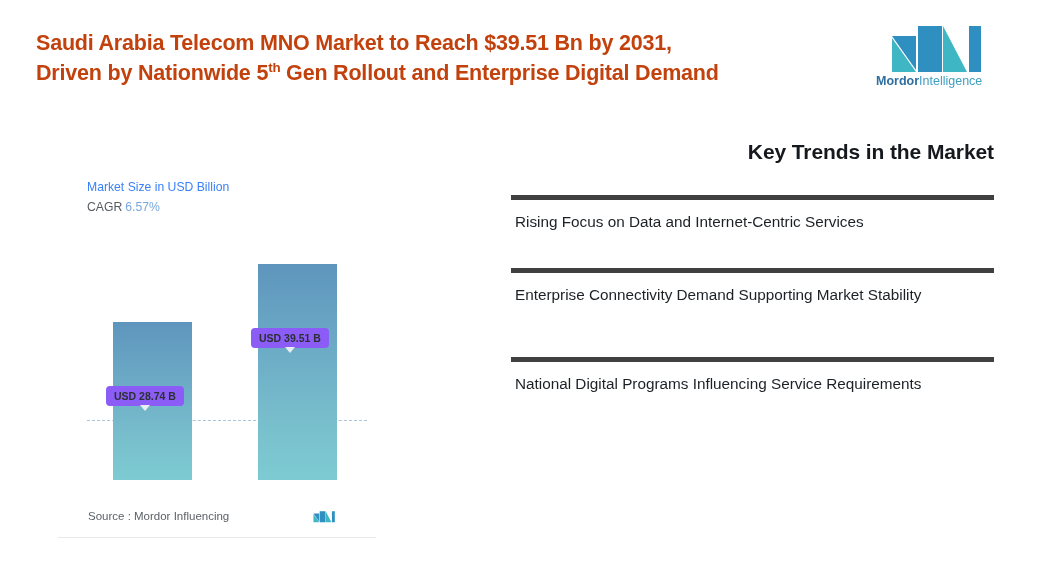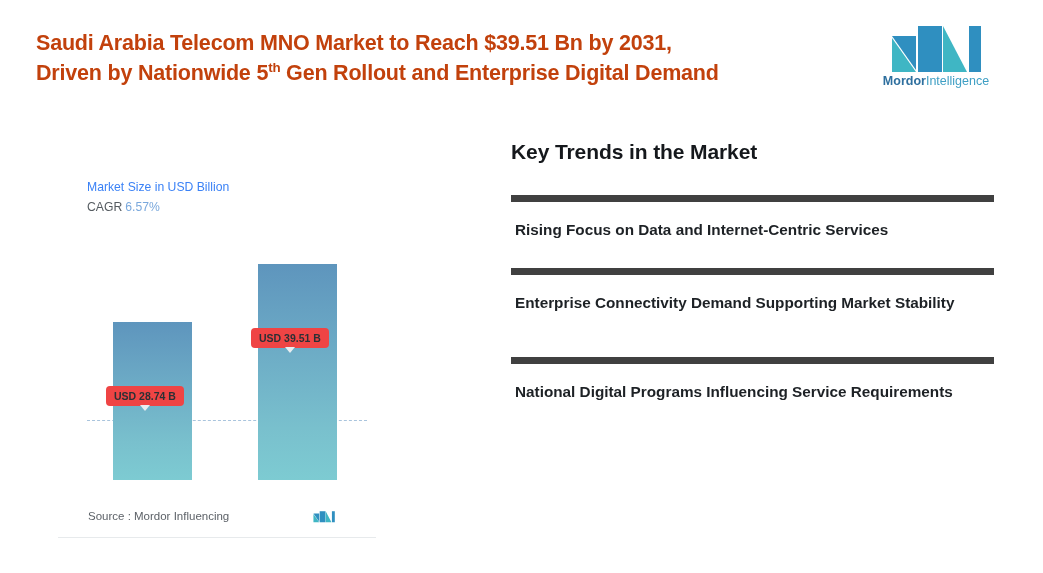--- a/index.html
+++ b/index.html
@@ -52,21 +52,20 @@
     left: 10px;
     top: 0px;
     width: 100px;
     height: 48px;
   }
   .logo-word {
     position: absolute;
     left: 0px;
     top: 50px;
     width: 120px;
-    text-align: center;
     font-size: 12.5px;
     color: #3f9fc4;
     white-space: nowrap;
   }
   .logo-word b {
     color: #2e6f9e;
     font-weight: bold;
   }
 
   
@@ -136,21 +135,21 @@
     width: 79px;
     height: 158px;
   }
   .bar-2031 {
     left: 200px;
     width: 79px;
     height: 216px;
   }
   .bar-label {
     position: absolute;
-    background: #ef4444;
+    background: #8b5cf6;
     border-radius: 4px;
     font-size: 10.5px;
     font-weight: bold;
     color: #2b3035;
     padding: 4px 8px 4px 8px;
     white-space: nowrap;
   }
   .bar-label::after {
     content: "";
     position: absolute;
@@ -191,29 +190,28 @@
   .trends {
     position: absolute;
     left: 511px;
     top: 140px;
     width: 483px;
   }
   .trends-heading {
     font-size: 21px;
     font-weight: bold;
     color: #15181c;
-    text-align: left;
+    text-align: right;
     margin: 0 0 31px 0;
     letter-spacing: -0.1px;
   }
   .trend-item {
-    border-top: 7px solid #404040;
+    border-top: 5px solid #404040;
     box-sizing: border-box;
-    padding: 16px 2px 0 4px;
-    font-weight: bold;
+    padding: 10px 2px 0 4px;
   }
   .trend-text {
     font-size: 15.3px;
     line-height: 23px;
     color: #1d2125;
   }
   .t0 { height: 73px; }
   .t1 { height: 89px; }
   .t2 { height: 109px; }
   .t3 { height: 70px; }

